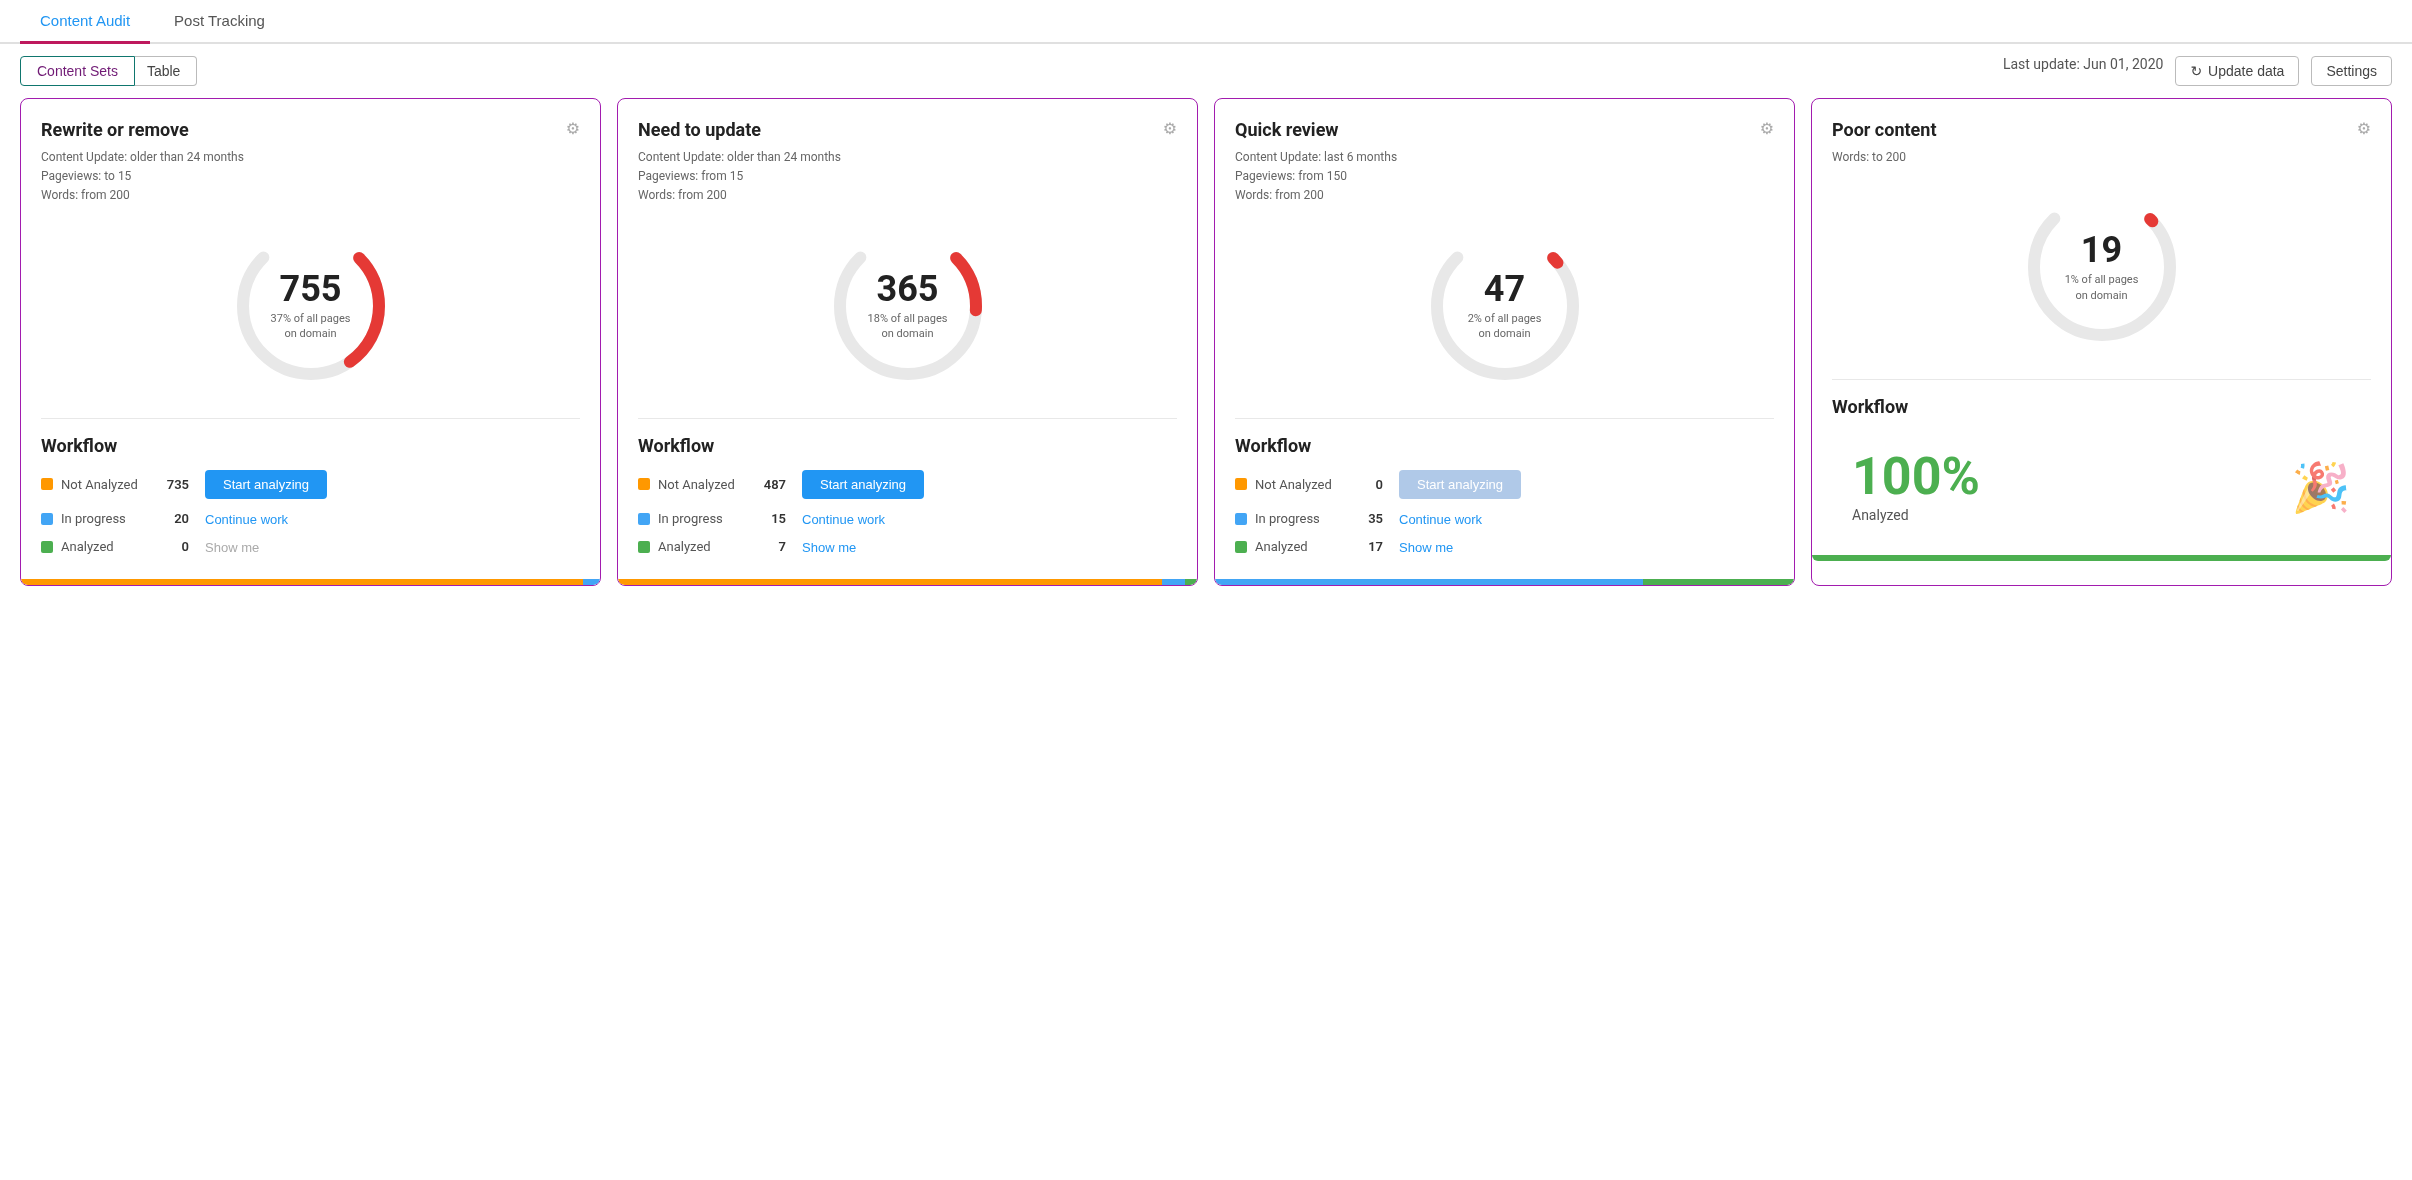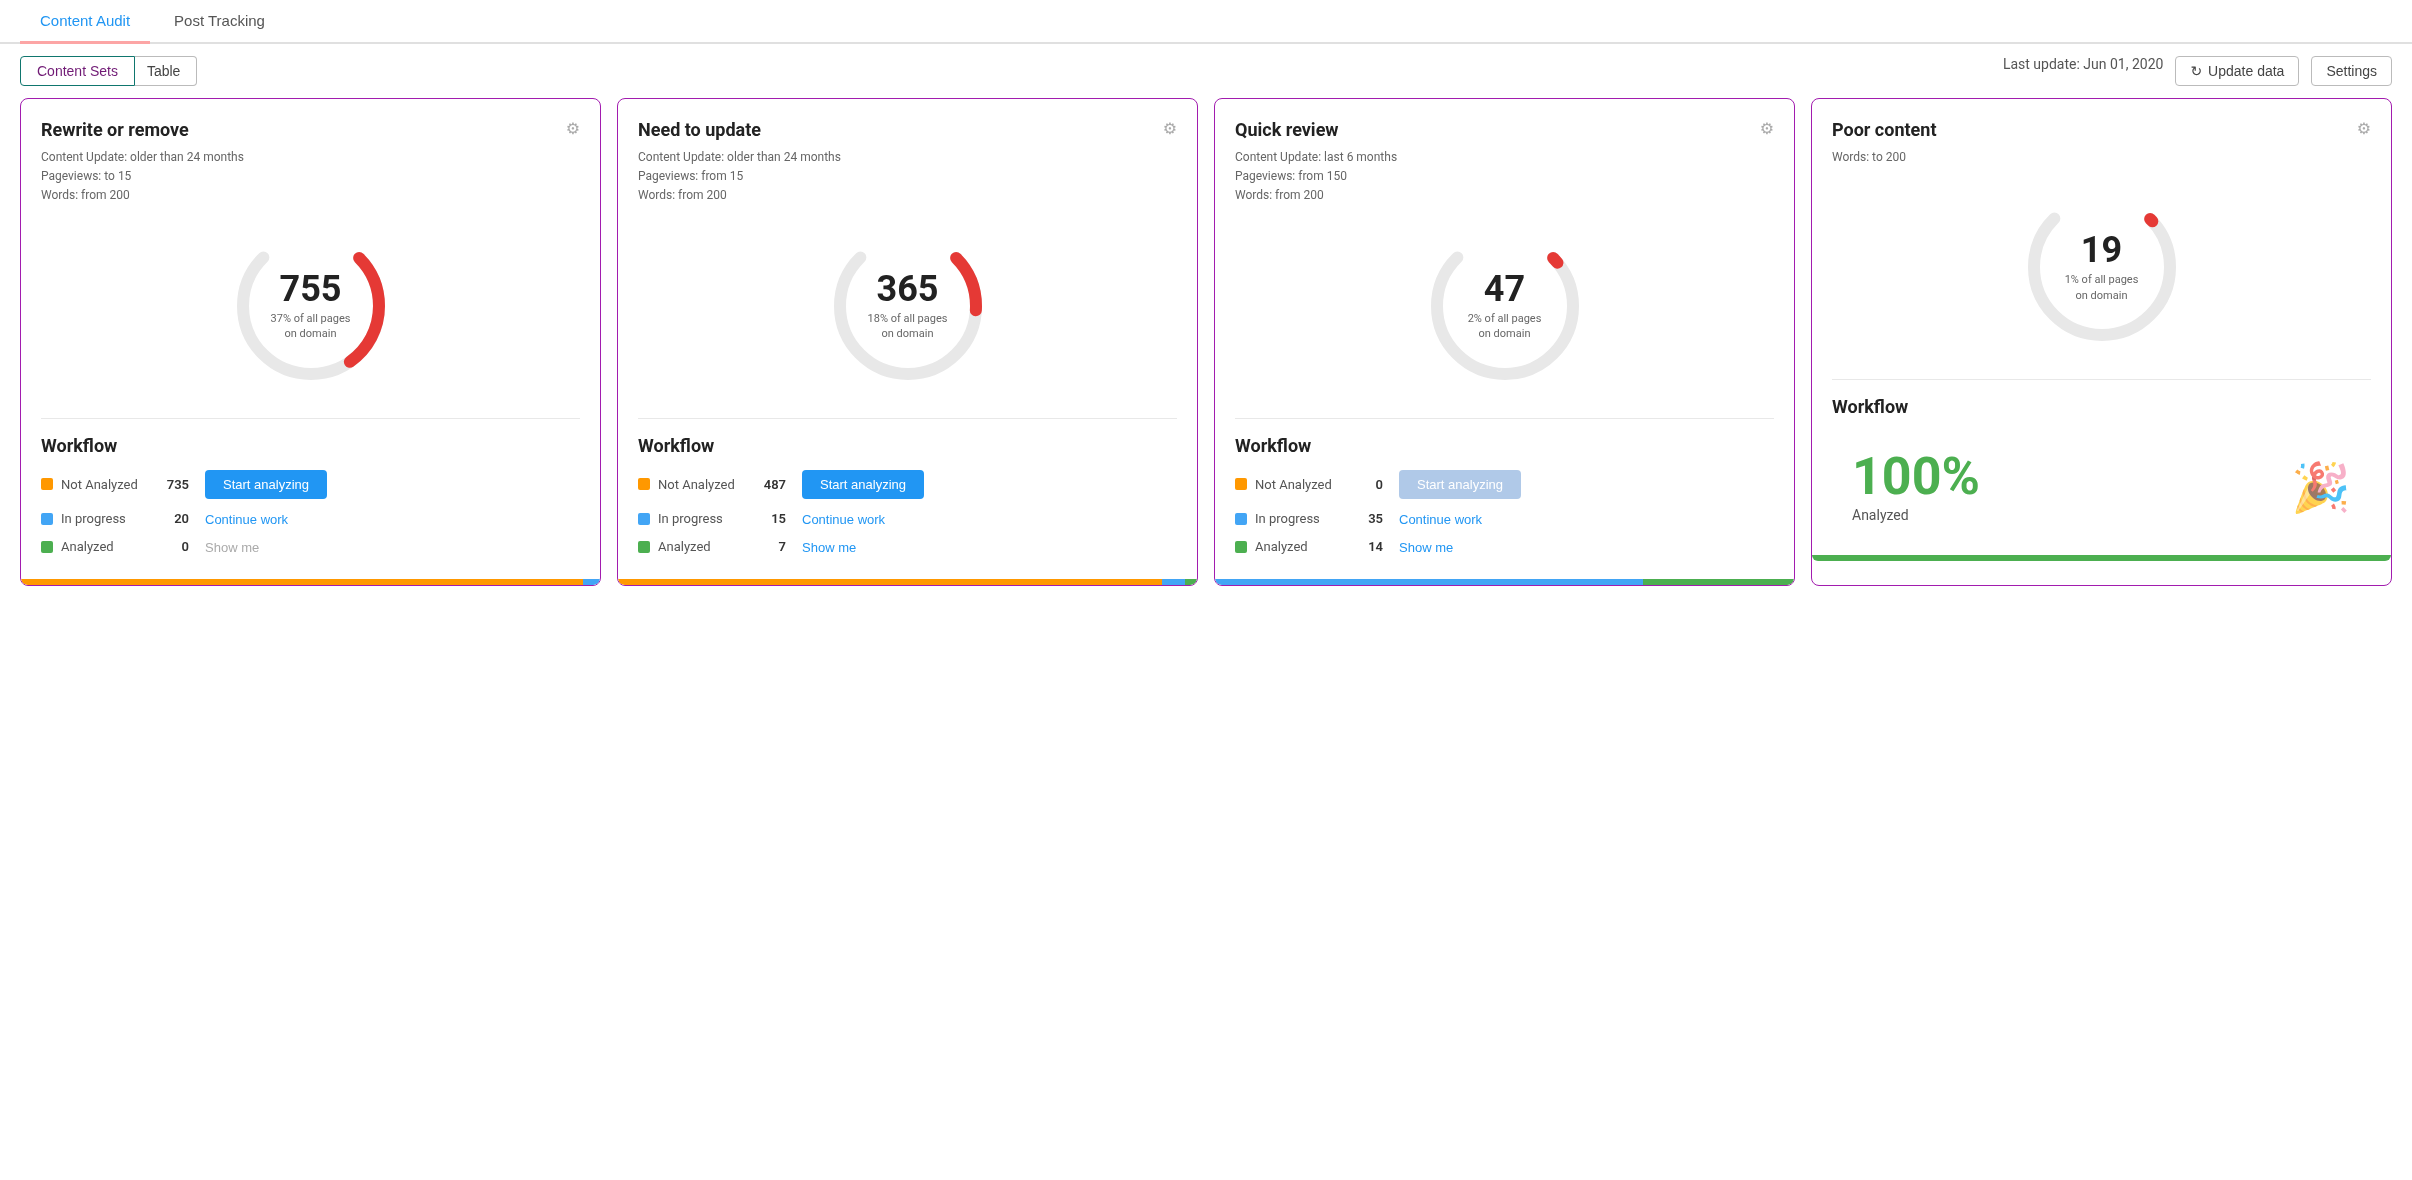--- a/index.html
+++ b/index.html
@@ -22,21 +22,21 @@
       cursor: pointer;
       font-size: 15px;
       border: none;
       background: none;
       color: #555;
       border-bottom: 3px solid transparent;
       margin-bottom: -2px;
     }
     .top-tab.active {
       color: #2196f3;
-      border-bottom: 3px solid #fca5a5;
+      border-bottom: 3px solid #be185d;
       font-weight: 500;
     }
 
     
     .toolbar {
       display: flex;
       align-items: center;
       justify-content: space-between;
       padding: 12px 20px;
     }
@@ -471,21 +471,21 @@
         <span class="status-dot dot-blue"></span>
         <span class="status-label">In progress</span>
         <span class="status-count">35</span>
         <div class="workflow-action">
           <button class="btn-link">Continue work</button>
         </div>
       </div>
       <div class="workflow-row">
         <span class="status-dot dot-green"></span>
         <span class="status-label">Analyzed</span>
-        <span class="status-count">14</span>
+        <span class="status-count">17</span>
         <div class="workflow-action">
           <button class="btn-link">Show me</button>
         </div>
       </div>
 
       </div>
       <div class="progress-bar-container">
         <div class="progress-segment" style="width:74%;background:#42a5f5;"></div>
         <div class="progress-segment" style="width:26%;background:#4caf50;"></div>
       </div>

